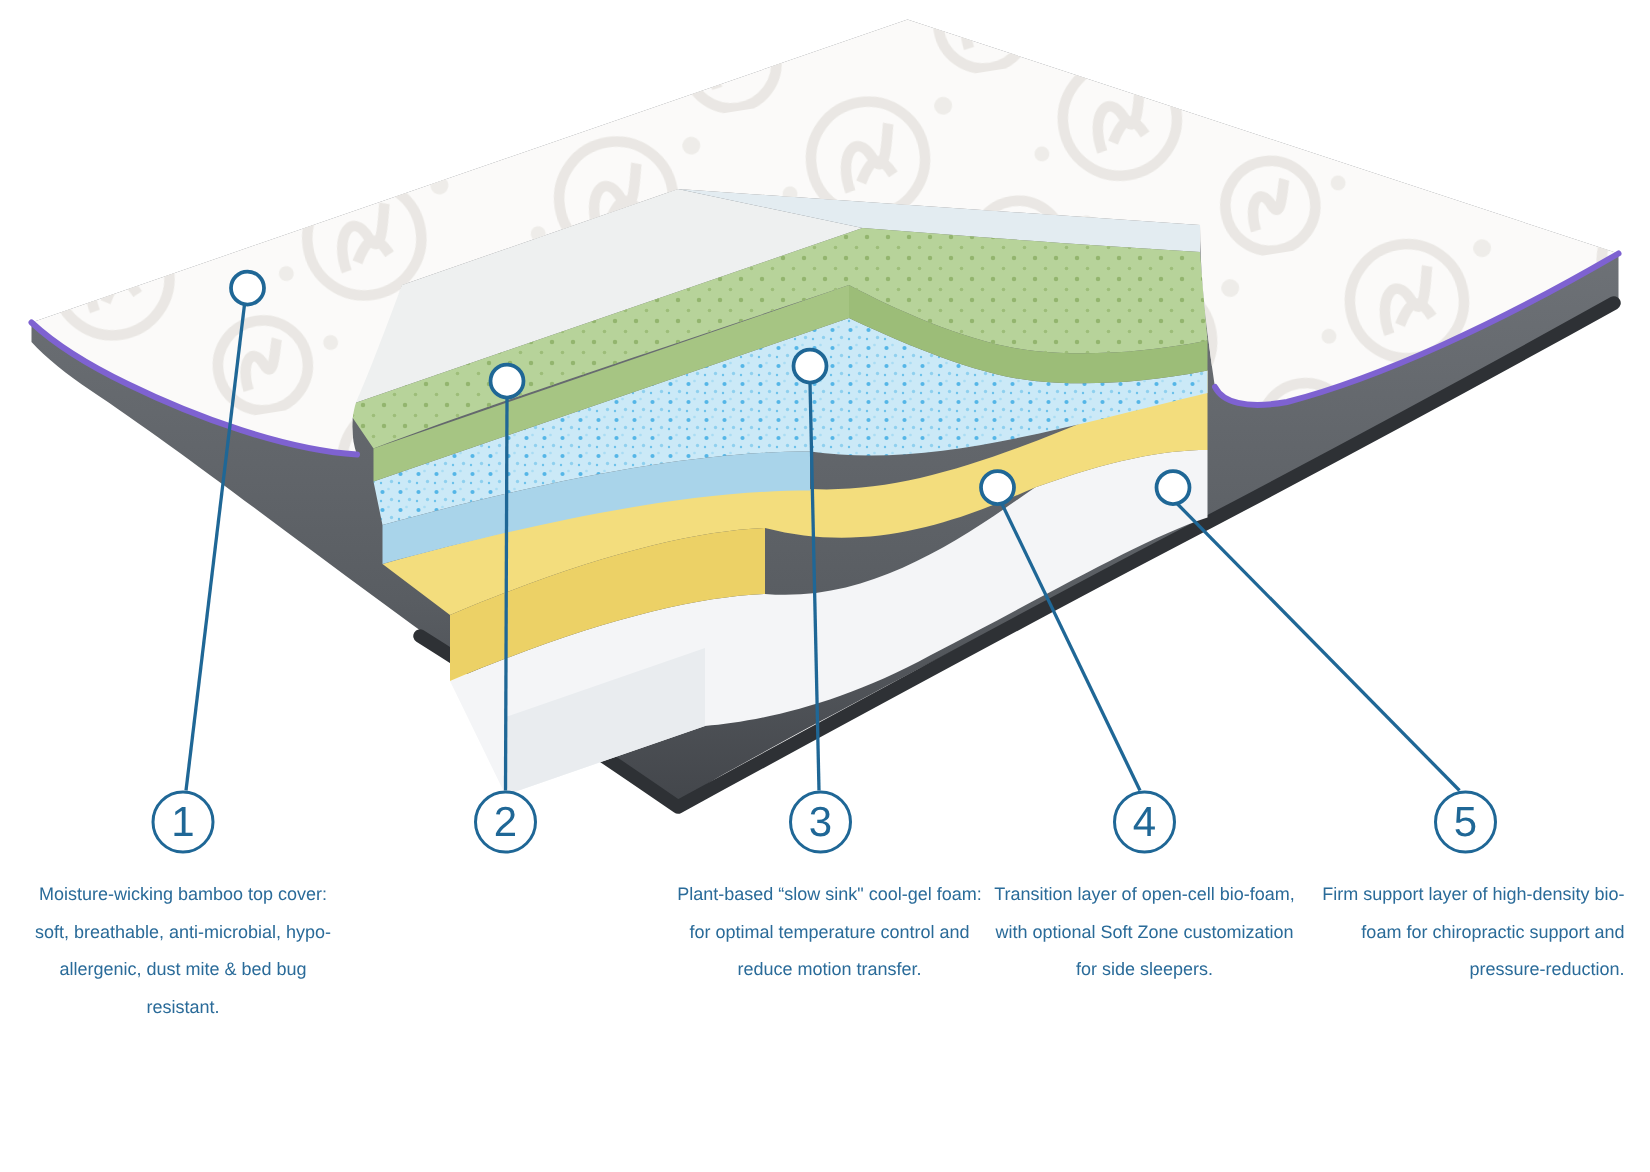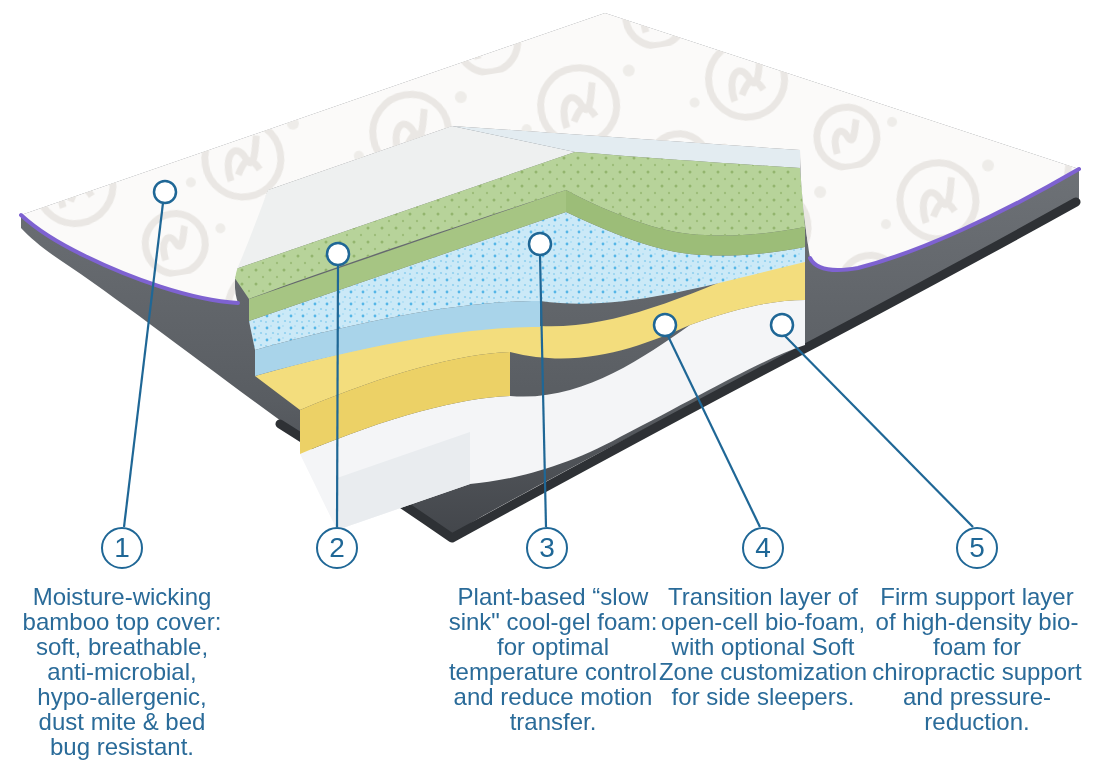--- a/index.html
+++ b/index.html
@@ -9,21 +9,21 @@
   }
   .stage svg { position:absolute; left:0; top:0; }
   .callout-circle {
     position:absolute; top:527px; width:42px; height:42px;
     border:2.5px solid #1f6796; border-radius:50%;
     display:flex; align-items:center; justify-content:center;
     font-size:28px; color:#1f6796; background:#ffffff; box-sizing:border-box;
   }
   .callout-text {
     position:absolute; top:584px; width:212px;
-    text-align:center; font-size:24px; line-height:25px; color:#2a6b99;
+    text-align:center; font-size:12px; line-height:25px; color:#2a6b99;
   }
 </style>
 </head>
 <body>
 
 <div class="stage">
 
   <svg width="1100" height="781" viewBox="0 0 1100 781">
     <defs>
       <linearGradient id="baseGrad" x1="0" y1="160" x2="0" y2="560" gradientUnits="userSpaceOnUse">
@@ -126,15 +126,15 @@
 
   <div class="callout-circle" style="left:101px;">1</div>
   <div class="callout-circle" style="left:316px;">2</div>
   <div class="callout-circle" style="left:526px;">3</div>
   <div class="callout-circle" style="left:742px;">4</div>
   <div class="callout-circle" style="left:956px;">5</div>
 
   <div class="callout-text" style="left:16px;">Moisture-wicking bamboo top cover: soft, breathable, anti-microbial, hypo-allergenic, dust mite &amp; bed bug resistant.</div>
   <div class="callout-text" style="left:447px;">Plant-based “slow sink" cool-gel foam: for optimal temperature control and reduce motion transfer.</div>
   <div class="callout-text" style="left:657px;">Transition layer of open-cell bio-foam, with optional Soft Zone customization for side sleepers.</div>
-  <div class="callout-text" style="left:871px;">Firm support layer of high-density bio-foam for chiropractic support and pressure-reduction.</div>
+  <div class="callout-text" style="left:871px;text-align:right;">Firm support layer of high-density bio-foam for chiropractic support and pressure-reduction.</div>
 
 </div>
 
 </body></html>

